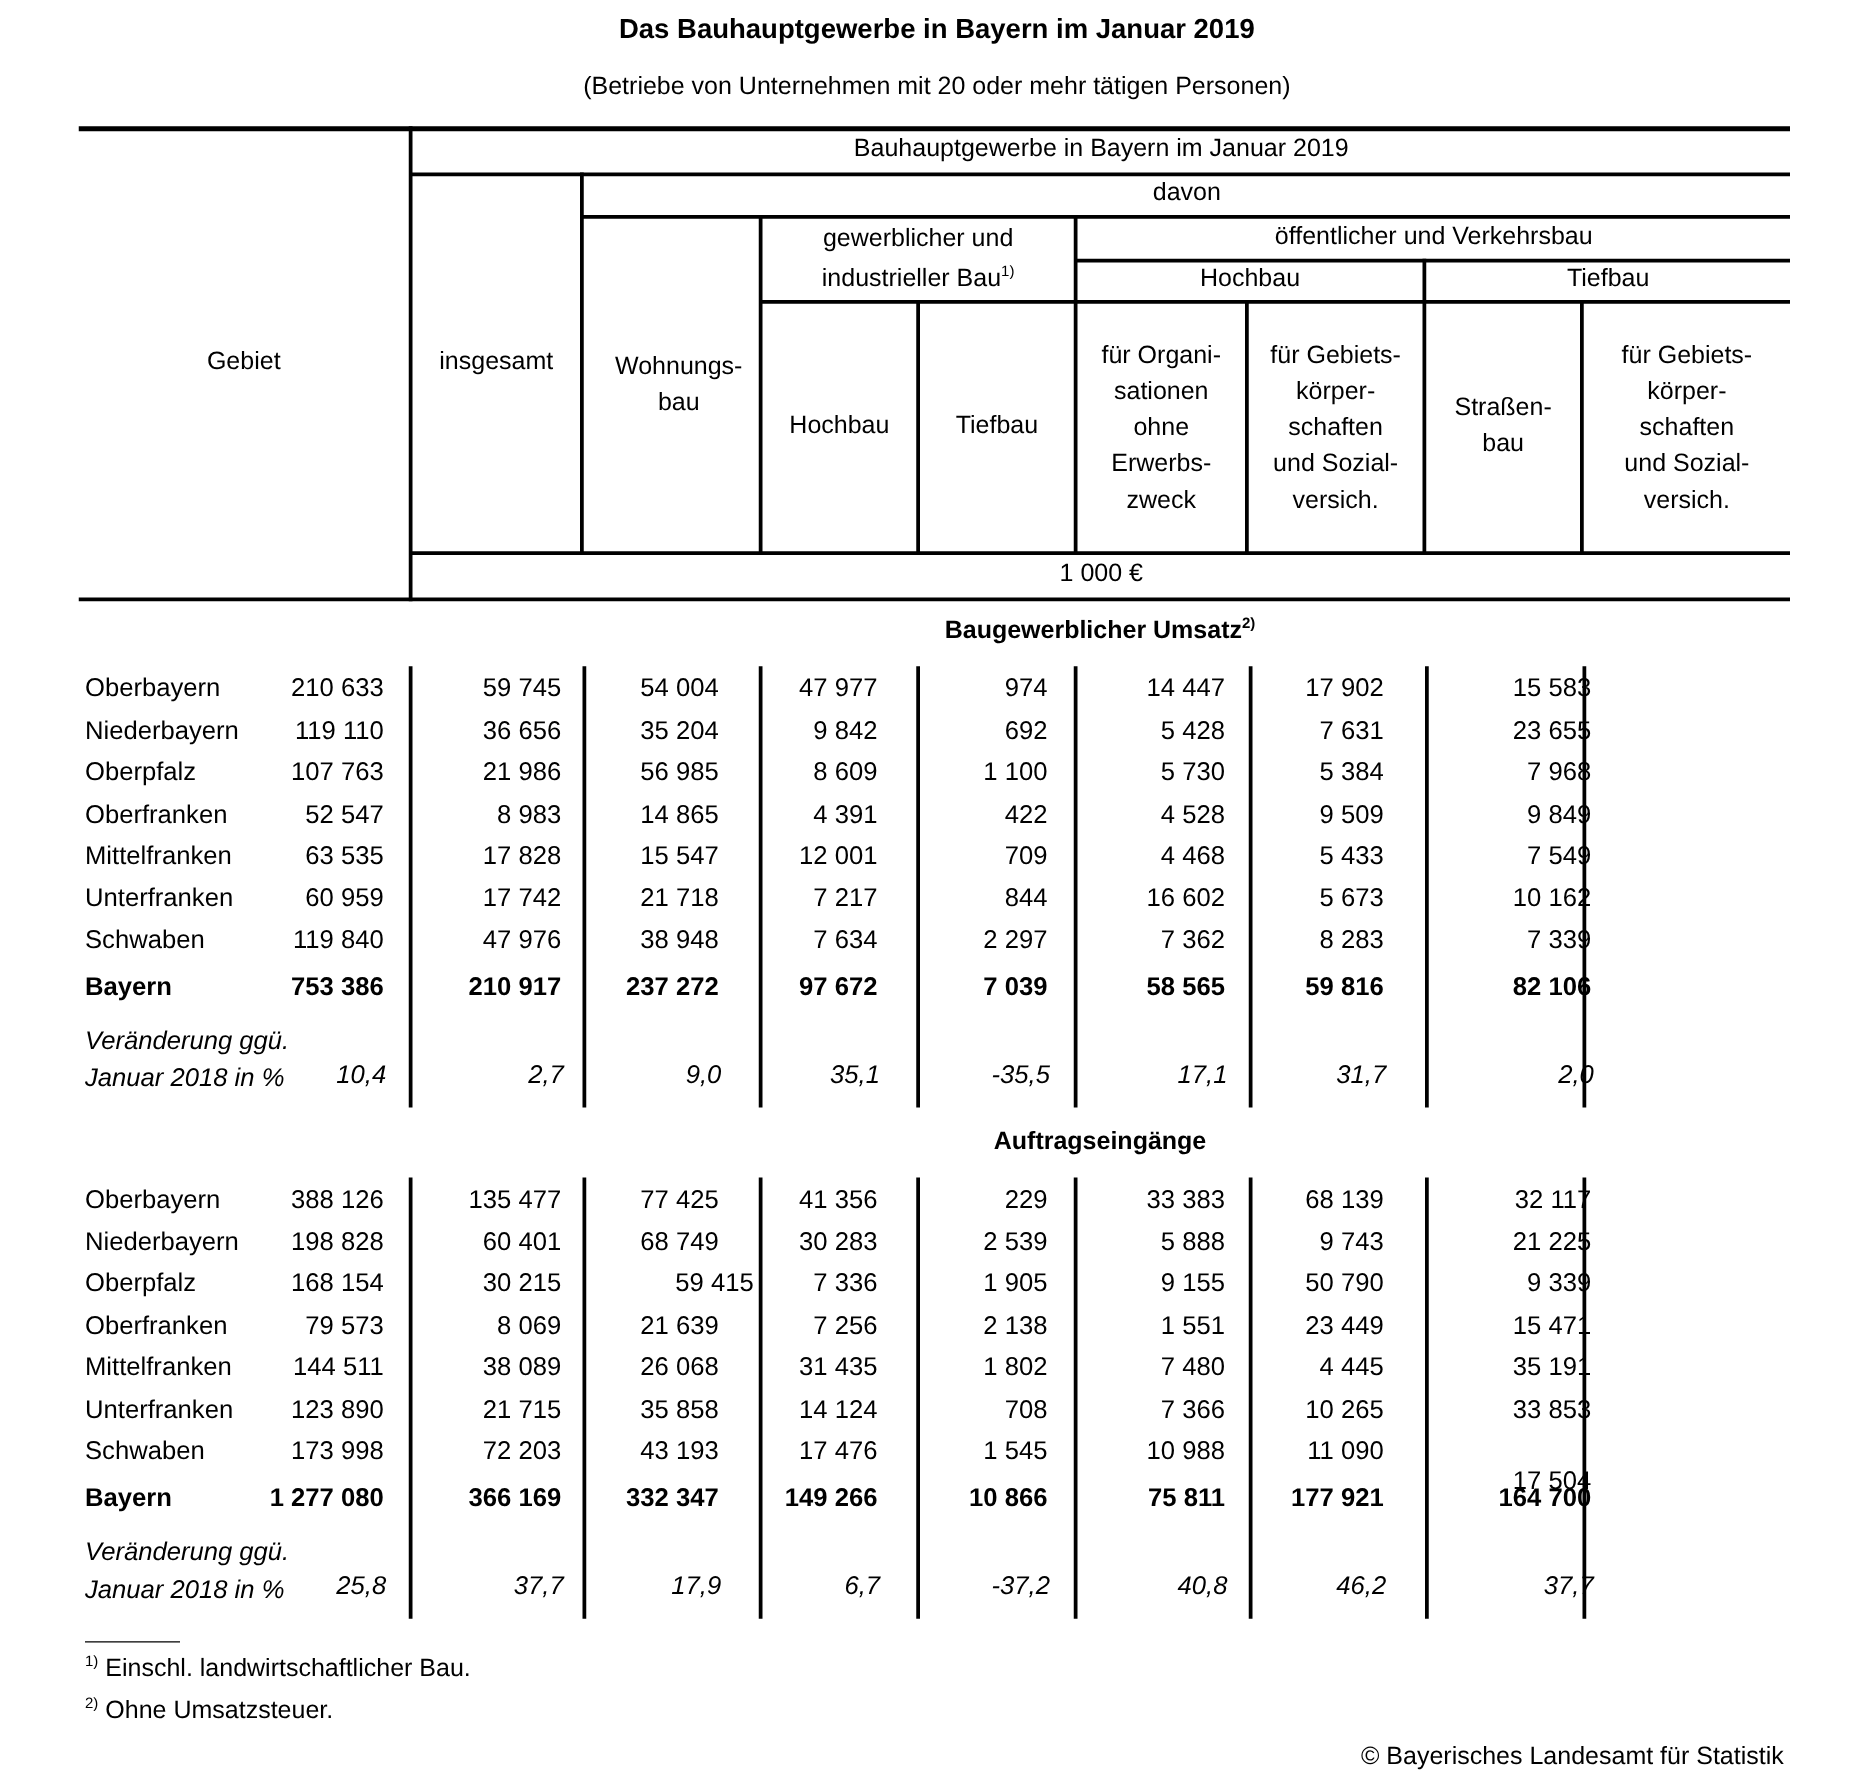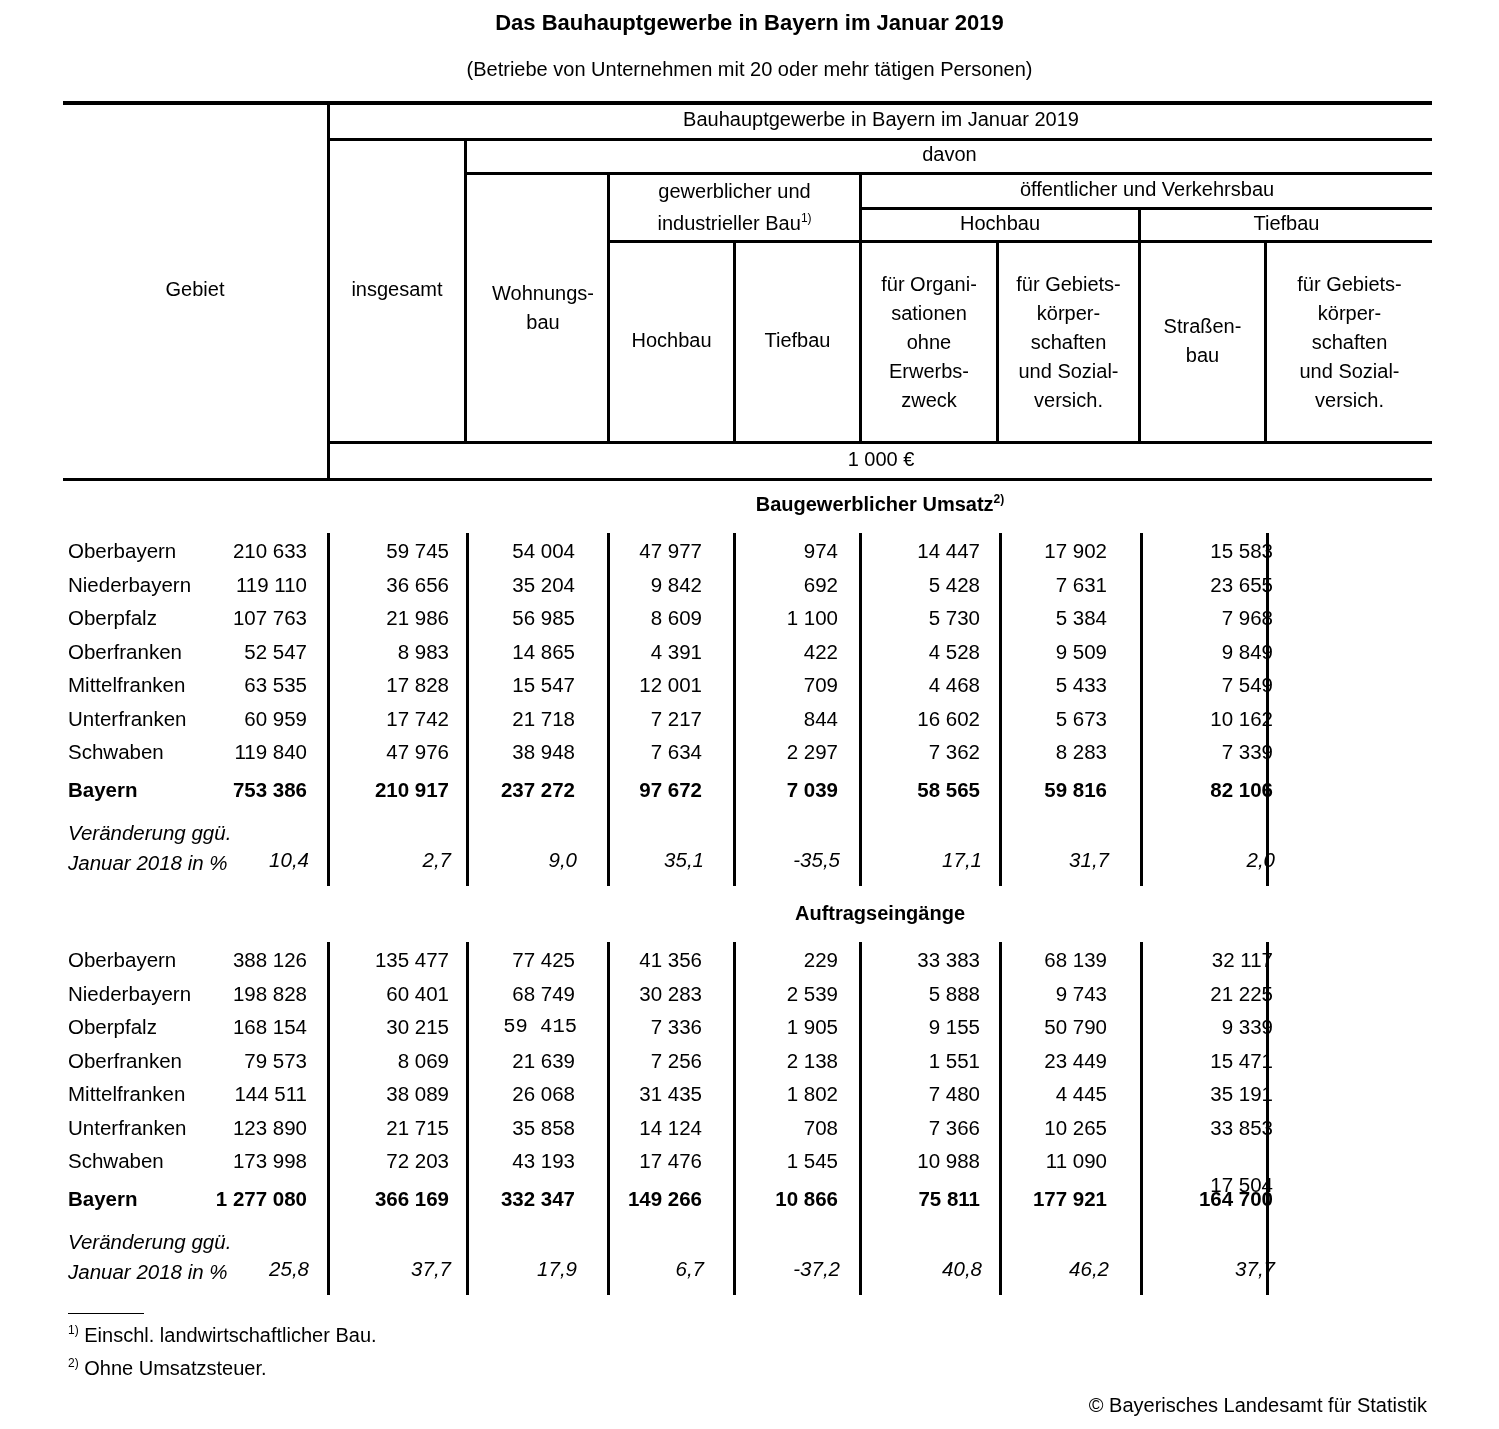--- a/index.html
+++ b/index.html
@@ -248,21 +248,21 @@
       <span class="val" style="right: 653px;">30 283</span>
       <span class="val" style="right: 517px;">2 539</span>
       <span class="val" style="right: 375px;">5 888</span>
       <span class="val" style="right: 248px;">9 743</span>
       <span class="val" style="right: 82px;">21 225</span>
     </div>
     <div class="row" style="top: 1015px;">
       <span class="lbl">Oberpfalz</span>
       <span class="val" style="right: 1048px;">168 154</span>
       <span class="val" style="right: 906px;">30 215</span>
-      <span class="val" style="right: 778px; font-family: Liberation Mono, monospace;">59 415</span>
+      <span class="val" style="right: 752px;">59 415</span>
       <span class="val" style="right: 653px;">7 336</span>
       <span class="val" style="right: 517px;">1 905</span>
       <span class="val" style="right: 375px;">9 155</span>
       <span class="val" style="right: 248px;">50 790</span>
       <span class="val" style="right: 82px;">9 339</span>
     </div>
     <div class="row" style="top: 1048.5px;">
       <span class="lbl">Oberfranken</span>
       <span class="val" style="right: 1048px;">79 573</span>
       <span class="val" style="right: 906px;">8 069</span>

